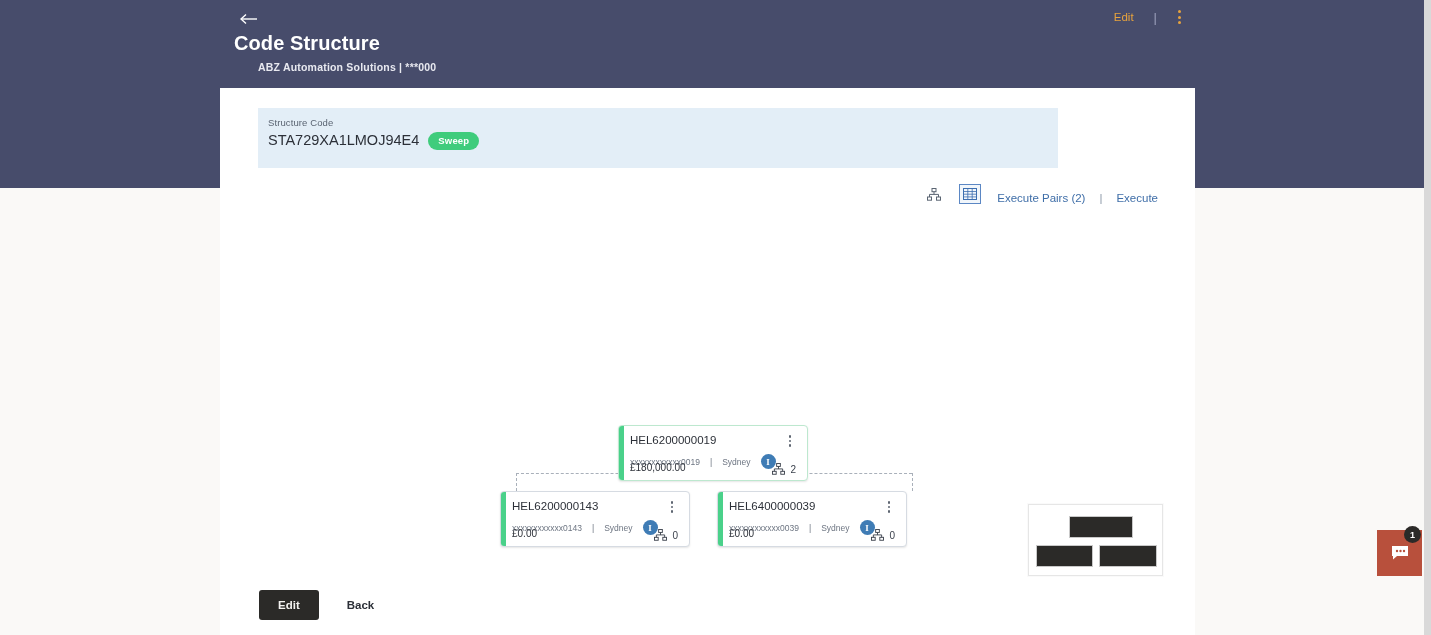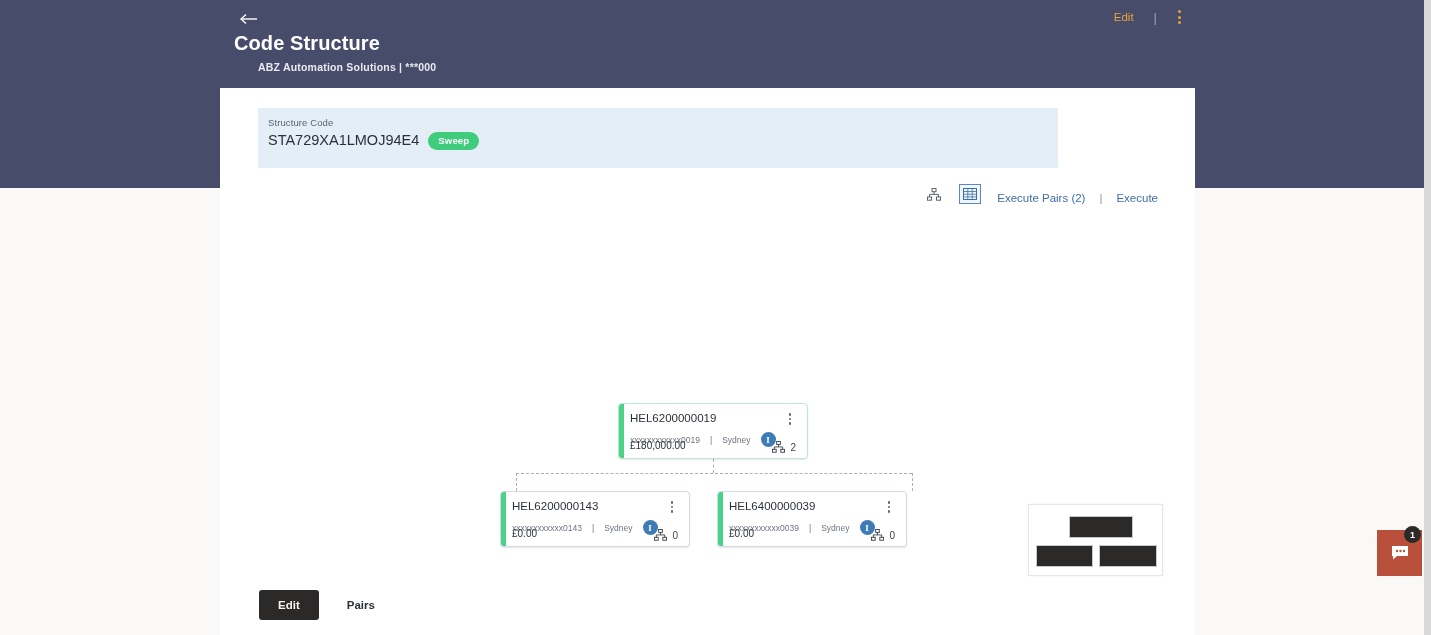--- a/index.html
+++ b/index.html
@@ -196,21 +196,21 @@
     width: 190px;
     height: 56px;
     overflow: hidden;
   }
   .node .accent {
     position: absolute;
     left: 0; top: 0; bottom: 0;
     width: 5px;
     background: #4ad18a;
   }
-  .node.parent { border-color: #bde8cf; }
+  .node.parent { border-color: #bde8cf; margin-top: 22px; }
   .node-inner {
     position: absolute;
     left: 11px; right: 6px; top: 0; bottom: 0;
   }
   .node-title {
     position: absolute;
     left: 0; top: 8px;
     font-size: 11.5px;
     color: #2c3038;
   }
@@ -503,21 +503,21 @@
             </svg>
             <span>0</span>
           </span>
         </div>
       </div>
 
     </div>
 
     <div class="footer-actions" style="left:39px; top:502px;">
       <button class="btn-primary">Edit</button>
-      <button class="btn-text">Pairs</button>
+      <button class="btn-text">Back</button>
     </div>
 
   </div>
 
   <div class="minimap">
     <div class="mm-box" style="left:40px; top:11px; width:64px; height:22px;"></div>
     <div class="mm-box" style="left:7px; top:40px; width:57px; height:22px;"></div>
     <div class="mm-box" style="left:70px; top:40px; width:58px; height:22px;"></div>
   </div>
 

